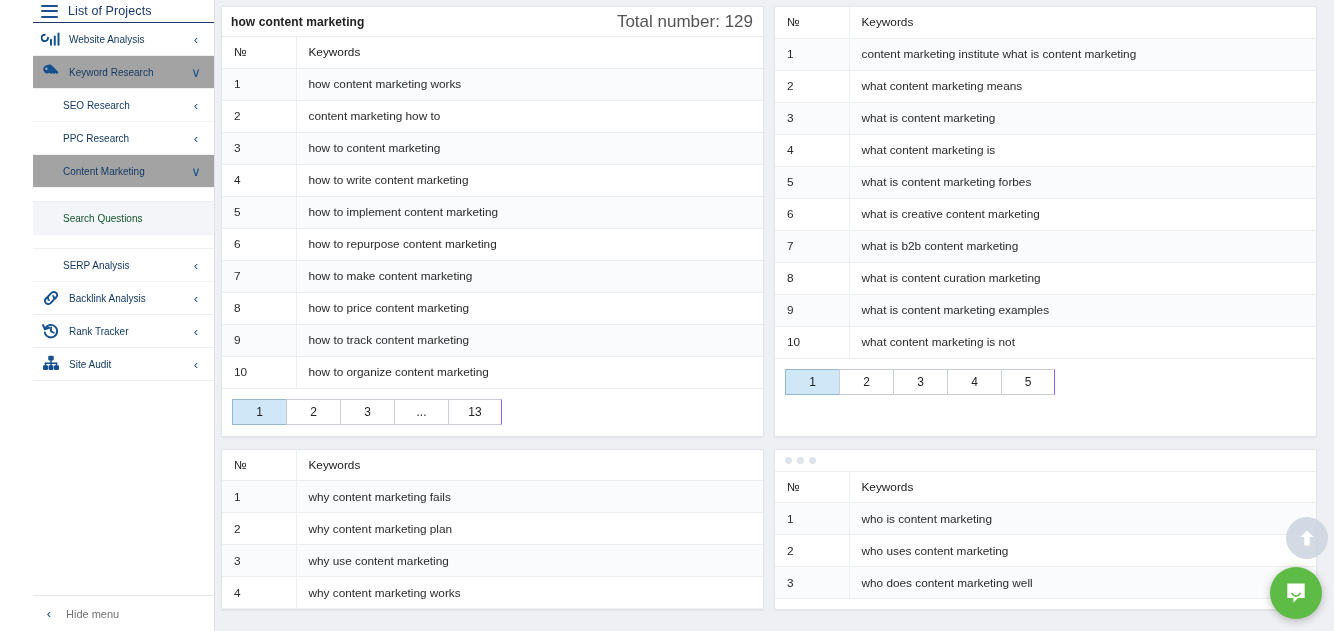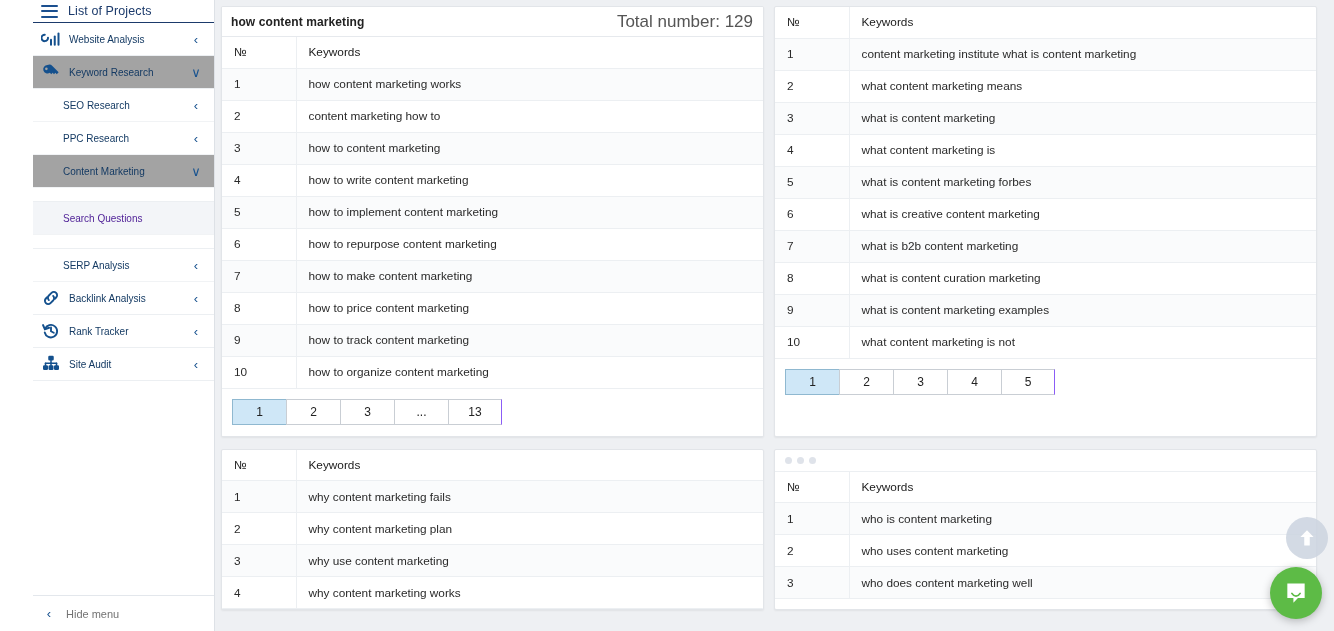--- a/index.html
+++ b/index.html
@@ -58,21 +58,21 @@
     display: flex; align-items: center; justify-content: center;
     color: #14508d;
     flex: 0 0 20px;
   }
   .nav-item .lbl {
     font-size: 10px;
     color: #143a63;
     flex: 1 1 auto;
     white-space: nowrap;
   }
-  .nav-item.current .lbl { color: #4c1d95; }
+  .nav-item.current .lbl { color: #14532d; }
   .nav-item.current { background: #f3f5f8; }
   .chev {
     width: 12px; height: 12px;
     color: #19538f;
     display: flex; align-items: center; justify-content: center;
     font-size: 13px;
     line-height: 1;
     flex: 0 0 12px;
   }
   .spacer-row { height: 14px; border-bottom: 1px solid #eceff2; background:#fff;}

